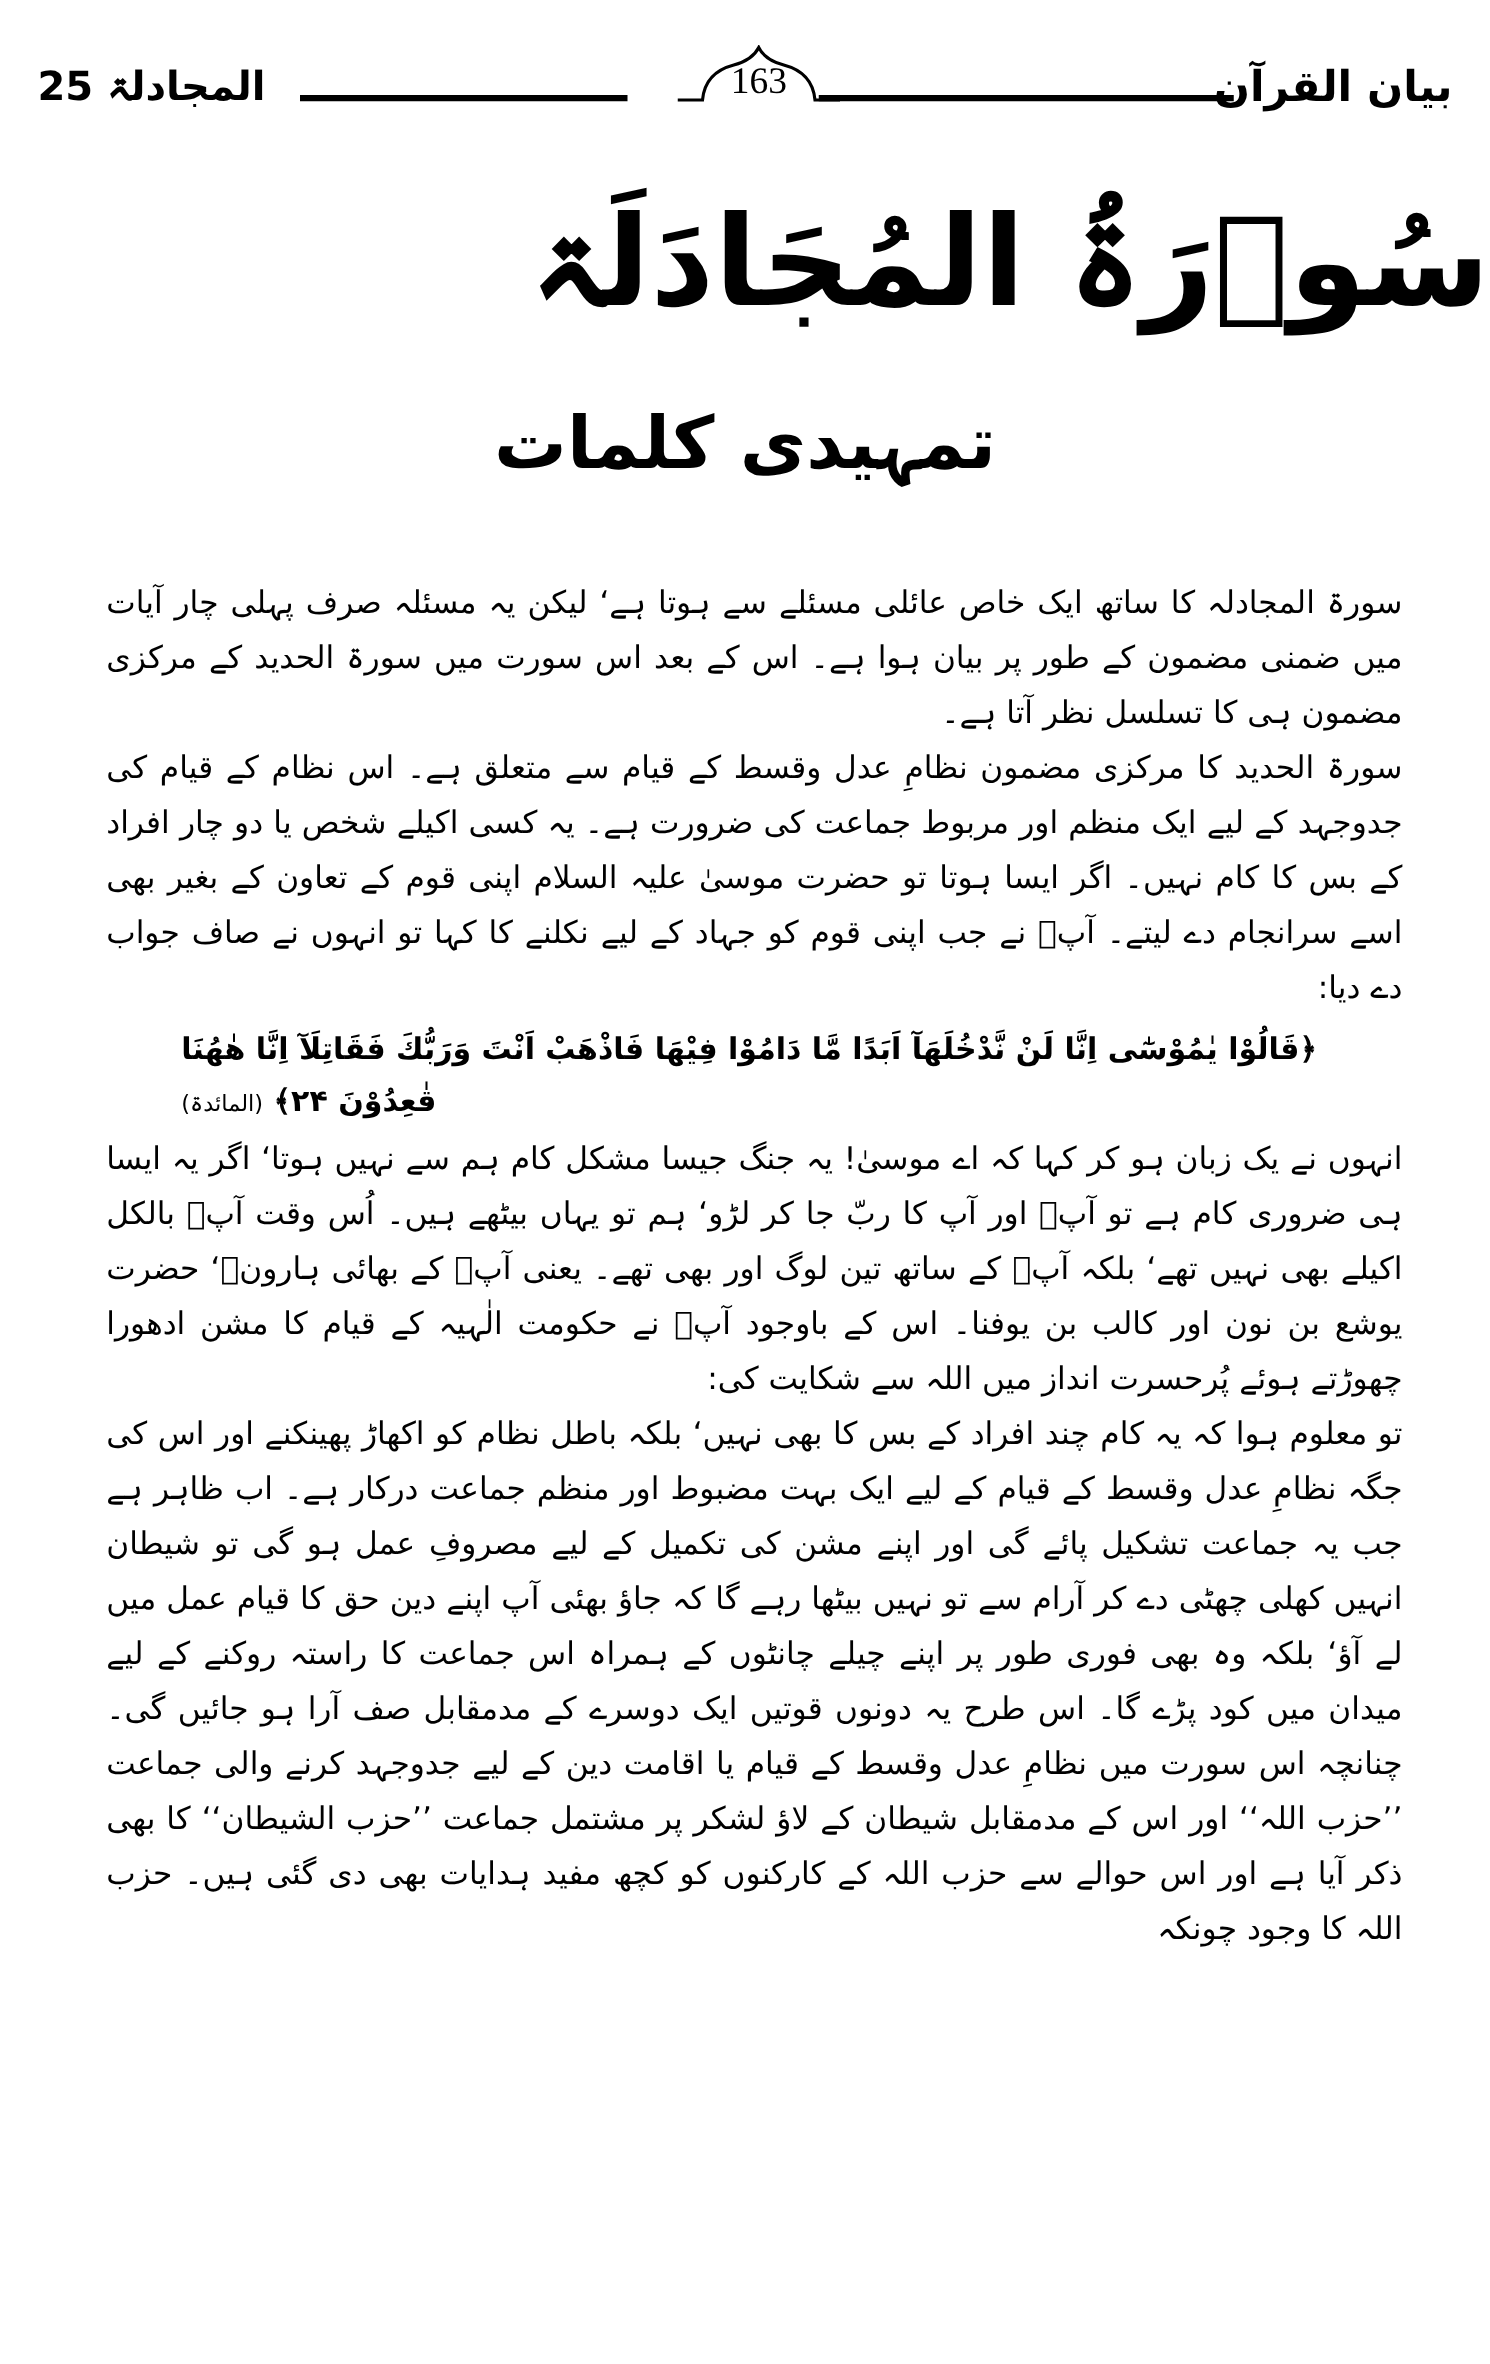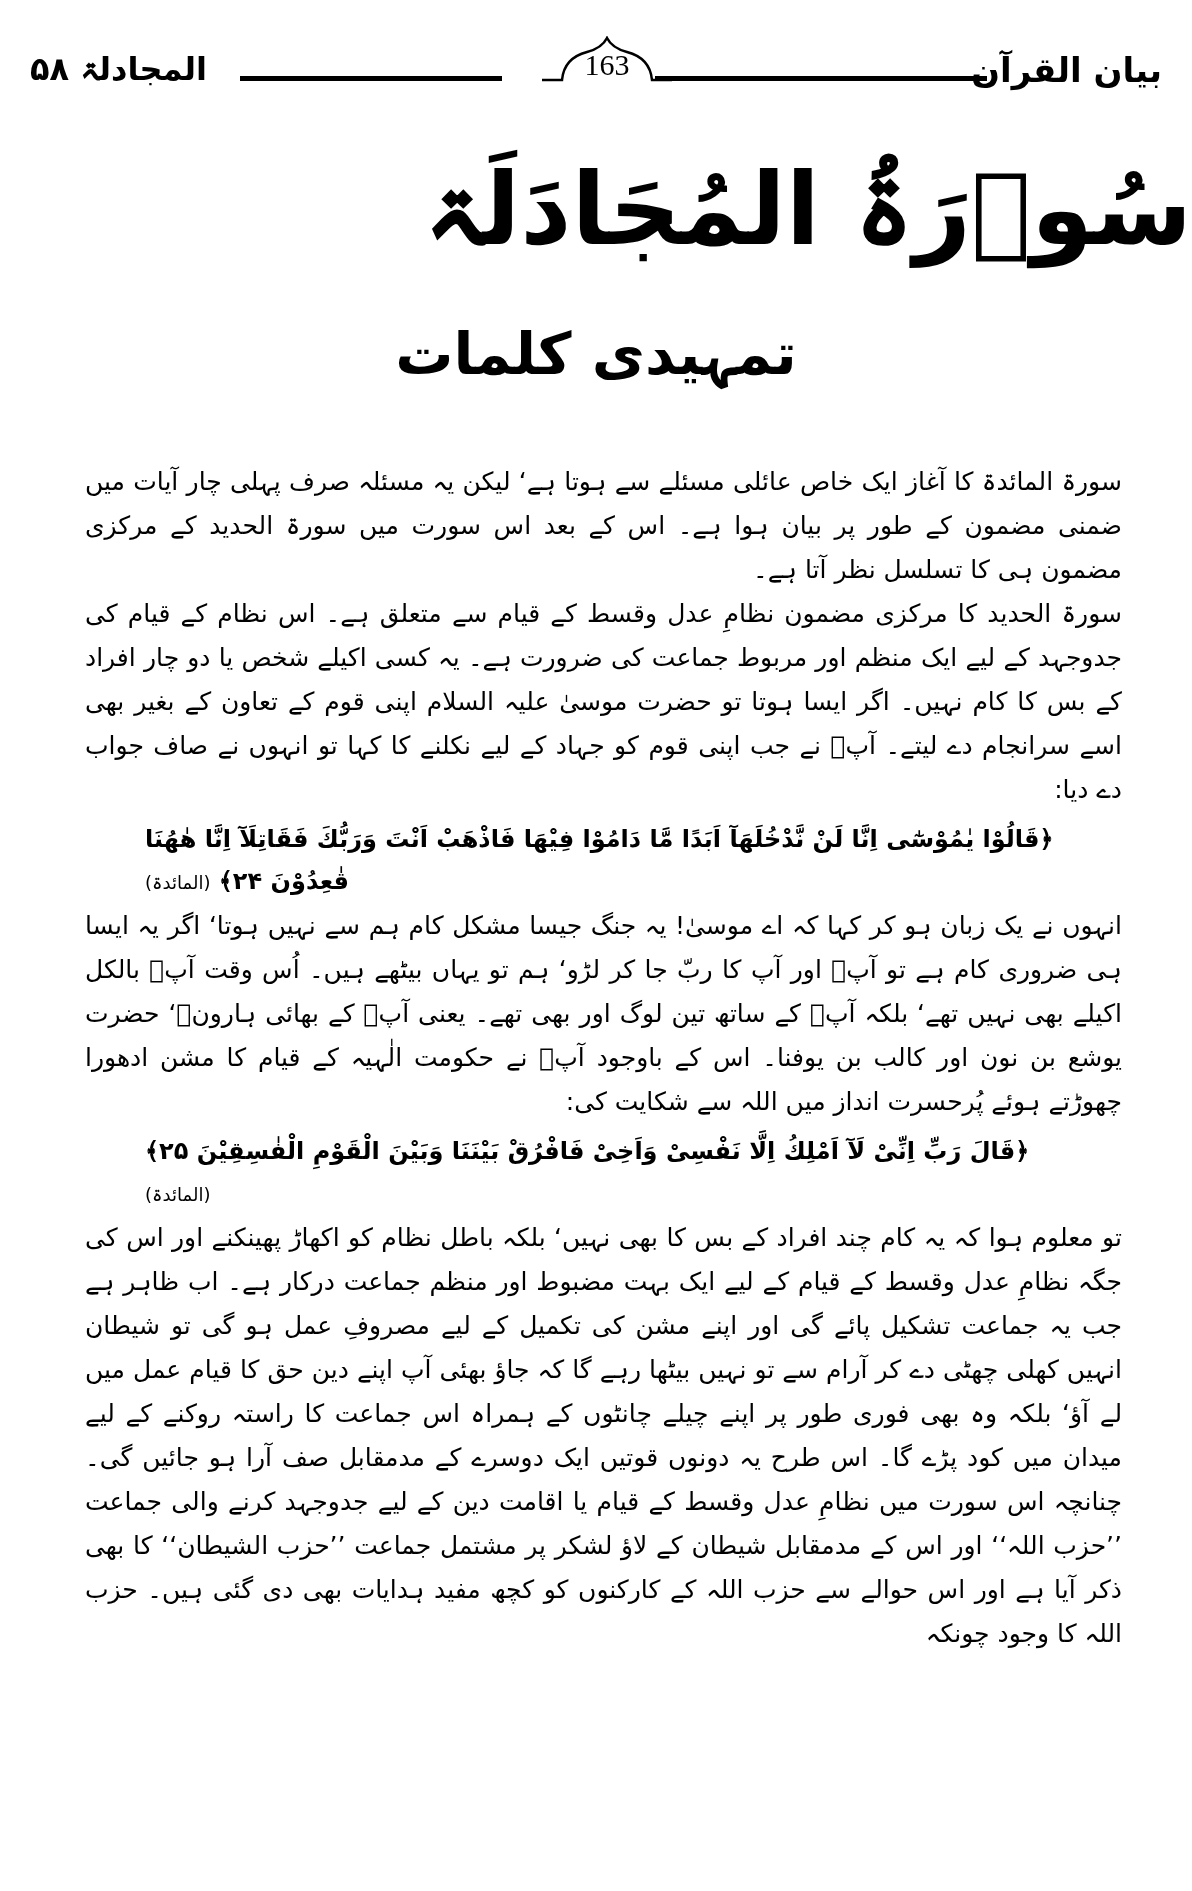--- a/index.html
+++ b/index.html
@@ -57,32 +57,28 @@
 <div class="header">
   <span class="running-title-right">بیان القرآن</span>
   <div class="rule right"></div>
   <div class="page-number-wrap">
     <svg width="130" height="50" viewBox="0 0 130 50">
       <path d="M0 44 L20 44 Q22 22 45 16 Q60 12 65 2 Q70 12 85 16 Q108 22 110 44 L130 44" fill="none" stroke="#000" stroke-width="2.5"></path>
     </svg>
     <span class="page-number">163</span>
   </div>
   <div class="rule left"></div>
-  <span class="running-title-left">المجادلۃ ۵۸</span>
+  <span class="running-title-left">المجادلۃ 25</span>
 </div>
 
 <div class="surah-title">سُوۡرَۃُ المُجَادَلَۃ</div>
 <div class="intro-heading">تمہیدی کلمات</div>
 
 <div class="body-text">
-  <p>سورۃ المائدۃ کا آغاز ایک خاص عائلی مسئلے سے ہوتا ہے‘ لیکن یہ مسئلہ صرف پہلی چار آیات میں ضمنی مضمون کے طور پر بیان ہوا ہے۔ اس کے بعد اس سورت میں سورۃ الحدید کے مرکزی مضمون ہی کا تسلسل نظر آتا ہے۔</p>
+  <p>سورۃ المجادلہ کا ساتھ ایک خاص عائلی مسئلے سے ہوتا ہے‘ لیکن یہ مسئلہ صرف پہلی چار آیات میں ضمنی مضمون کے طور پر بیان ہوا ہے۔ اس کے بعد اس سورت میں سورۃ الحدید کے مرکزی مضمون ہی کا تسلسل نظر آتا ہے۔</p>
   <p>سورۃ الحدید کا مرکزی مضمون نظامِ عدل وقسط کے قیام سے متعلق ہے۔ اس نظام کے قیام کی جدوجہد کے لیے ایک منظم اور مربوط جماعت کی ضرورت ہے۔ یہ کسی اکیلے شخص یا دو چار افراد کے بس کا کام نہیں۔ اگر ایسا ہوتا تو حضرت موسیٰ علیہ السلام اپنی قوم کے تعاون کے بغیر بھی اسے سرانجام دے لیتے۔ آپؑ نے جب اپنی قوم کو جہاد کے لیے نکلنے کا کہا تو انہوں نے صاف جواب دے دیا:</p>
   <p class="verse">
     <span>﴿قَالُوْا یٰمُوْسٰٓی اِنَّا لَنْ نَّدْخُلَهَآ اَبَدًا مَّا دَامُوْا فِیْهَا فَاذْهَبْ اَنْتَ وَرَبُّكَ فَقَاتِلَآ اِنَّا هٰهُنَا قٰعِدُوْنَ ۲۴﴾</span>
     <span class="verse-ref">(المائدۃ)</span>
   </p>
   <p>انہوں نے یک زبان ہو کر کہا کہ اے موسیٰ! یہ جنگ جیسا مشکل کام ہم سے نہیں ہوتا‘ اگر یہ ایسا ہی ضروری کام ہے تو آپؑ اور آپ کا ربّ جا کر لڑو‘ ہم تو یہاں بیٹھے ہیں۔ اُس وقت آپؑ بالکل اکیلے بھی نہیں تھے‘ بلکہ آپؑ کے ساتھ تین لوگ اور بھی تھے۔ یعنی آپؑ کے بھائی ہارونؑ‘ حضرت یوشع بن نون اور کالب بن یوفنا۔ اس کے باوجود آپؑ نے حکومت الٰہیہ کے قیام کا مشن ادھورا چھوڑتے ہوئے پُرحسرت انداز میں اللہ سے شکایت کی:</p>
-  <p class="verse">
-    <span>﴿قَالَ رَبِّ اِنِّیْ لَآ اَمْلِكُ اِلَّا نَفْسِیْ وَاَخِیْ فَافْرُقْ بَیْنَنَا وَبَیْنَ الْقَوْمِ الْفٰسِقِیْنَ ۲۵﴾</span>
-    <span class="verse-ref">(المائدۃ)</span>
-  </p>
   <p>تو معلوم ہوا کہ یہ کام چند افراد کے بس کا بھی نہیں‘ بلکہ باطل نظام کو اکھاڑ پھینکنے اور اس کی جگہ نظامِ عدل وقسط کے قیام کے لیے ایک بہت مضبوط اور منظم جماعت درکار ہے۔ اب ظاہر ہے جب یہ جماعت تشکیل پائے گی اور اپنے مشن کی تکمیل کے لیے مصروفِ عمل ہو گی تو شیطان انہیں کھلی چھٹی دے کر آرام سے تو نہیں بیٹھا رہے گا کہ جاؤ بھئی آپ اپنے دین حق کا قیام عمل میں لے آؤ‘ بلکہ وہ بھی فوری طور پر اپنے چیلے چانٹوں کے ہمراہ اس جماعت کا راستہ روکنے کے لیے میدان میں کود پڑے گا۔ اس طرح یہ دونوں قوتیں ایک دوسرے کے مدمقابل صف آرا ہو جائیں گی۔ چنانچہ اس سورت میں نظامِ عدل وقسط کے قیام یا اقامت دین کے لیے جدوجہد کرنے والی جماعت ’’حزب اللہ‘‘ اور اس کے مدمقابل شیطان کے لاؤ لشکر پر مشتمل جماعت ’’حزب الشیطان‘‘ کا بھی ذکر آیا ہے اور اس حوالے سے حزب اللہ کے کارکنوں کو کچھ مفید ہدایات بھی دی گئی ہیں۔ حزب اللہ کا وجود چونکہ</p>
 </div>
 
 </body></html>

